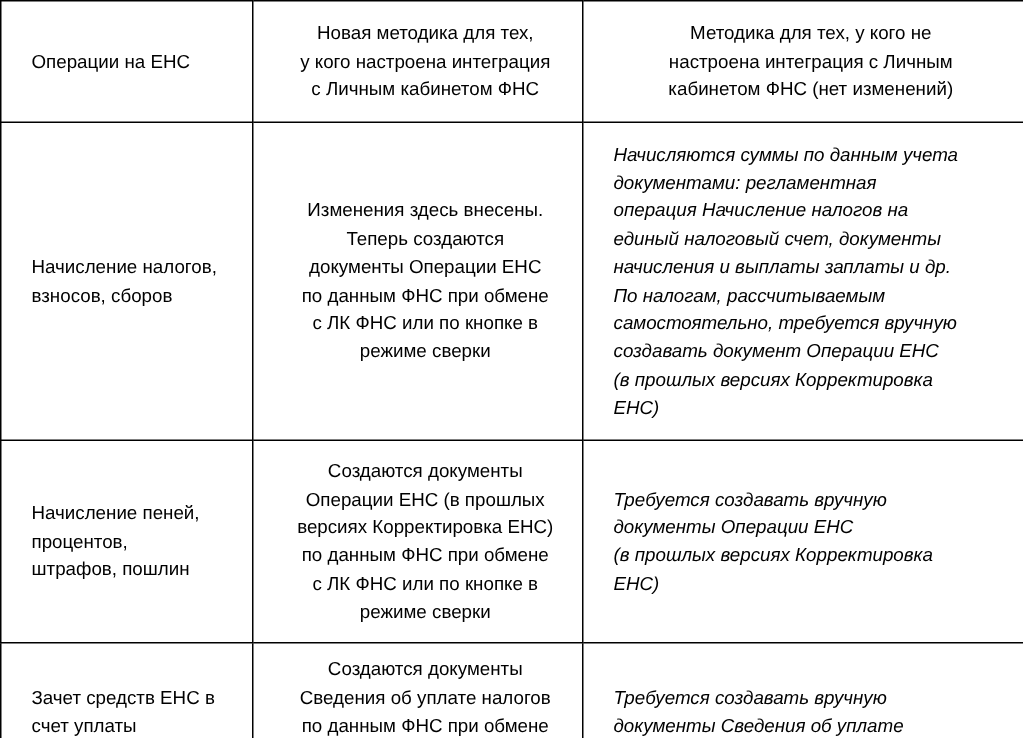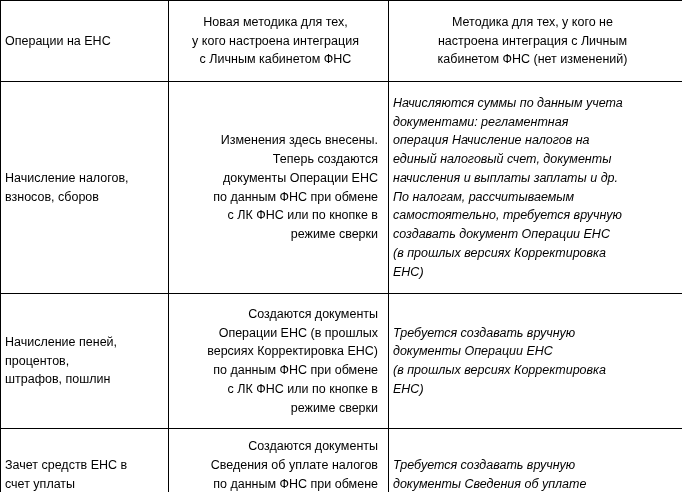--- a/index.html
+++ b/index.html
@@ -14,39 +14,39 @@
     font-family: "Liberation Sans", sans-serif;
   }
   table.ens-table {
     border-collapse: collapse;
     width: 682px;
     table-layout: fixed;
   }
   table.ens-table td {
     border: 1px solid #000000;
     vertical-align: middle;
-    padding: 8px 10px 8px 4px;
+    padding: 8px 10px 8px 20px;
     font-size: 12.5px;
     line-height: 1.5;
     color: #000000;
   }
   table.ens-table tr.header-row td {
     text-align: center;
     vertical-align: middle;
     padding-top: 10px;
     padding-bottom: 10px;
   }
   table.ens-table tr.header-row td.col-left {
     text-align: left;
   }
   col.c1 { width: 168px; }
   col.c2 { width: 220px; }
   col.c3 { width: 294px; }
   td.col-left { text-align: left; }
-  td.col-mid  { text-align: right; }
+  td.col-mid  { text-align: center; }
   td.col-right { text-align: left; font-style: italic; }
   .cell-text {
     display: block;
     white-space: pre-line;
   }
   tr.row-taxes td { height: 195px; }
   tr.row-penalties td { height: 118px; }
   tr.row-offset td { height: 90px; }
   tr.header-row td { height: 60px; }
 </style>

